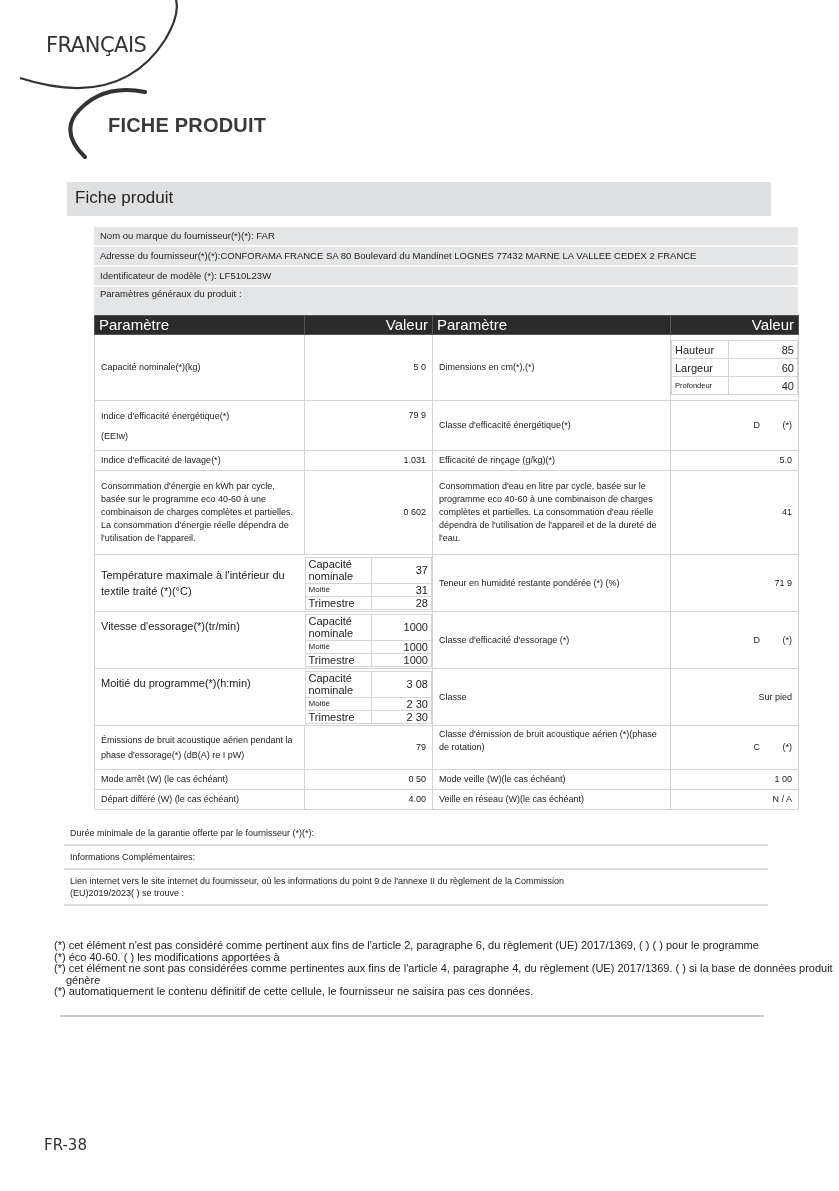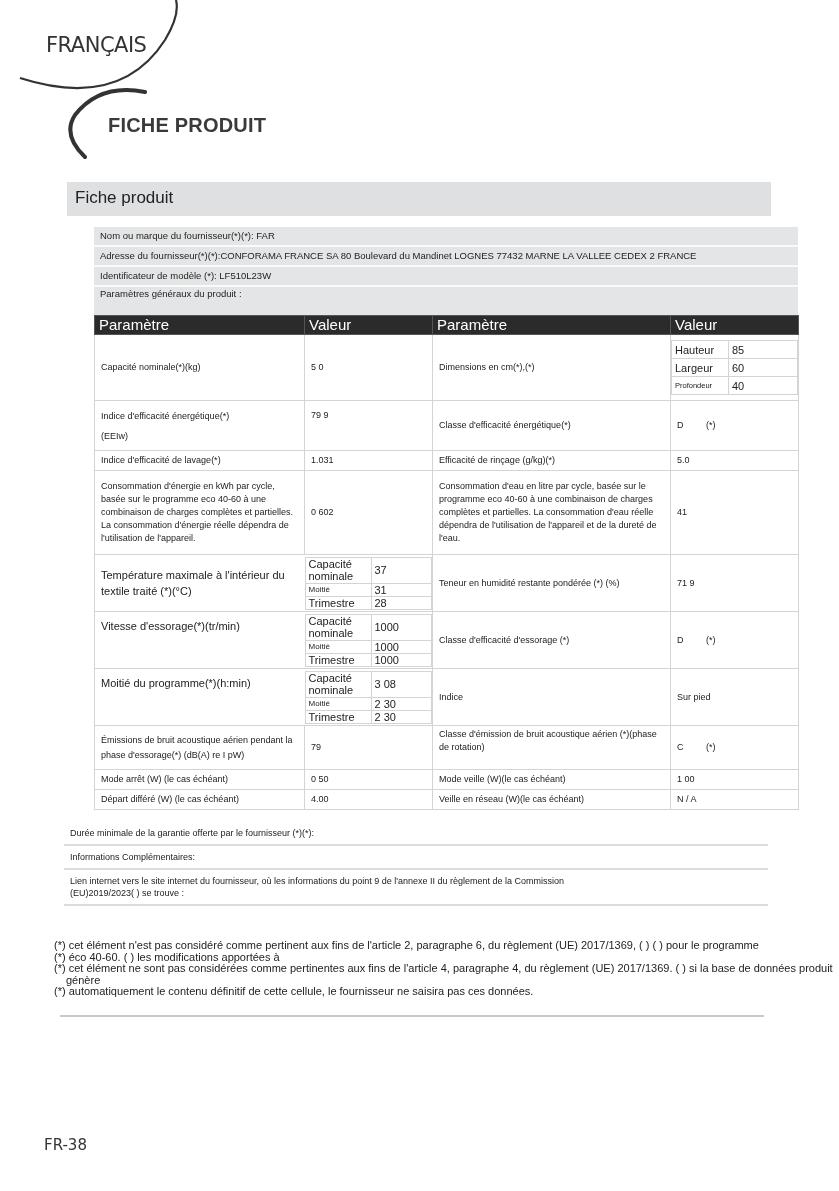--- a/index.html
+++ b/index.html
@@ -16,21 +16,21 @@
           padding:6px 0 0 8px; }
   .sheet { position:absolute; left:62px; top:227px; width:704px; font-size:9.5px; color:#222;margin-left:32px; }
   .inforow { background:#e4e5e6; height:18px; line-height:18px; padding-left:6px;
              border-bottom:2px solid #fafafa; white-space:nowrap; overflow:hidden; }
   .inforow.last { height:28px; line-height:13px; border-bottom:none; }
   table.main { border-collapse:collapse; width:704px; table-layout:fixed; }
   table.main td { border:1px solid #d4d4d4; vertical-align:middle; padding:0 6px;
                   font-size:9px; line-height:13px; }
   table.main tr.head td { background:#2b2b2b; color:#fff; font-size:15px; height:18px;
                           border:1px solid #555; padding:0 4px; line-height:18px; }
-  .c { text-align:left; }
+  .c { text-align:right; }
   table.sub { border-collapse:collapse; width:100%; height:100%; }
   table.sub td { border:1px solid #d4d4d4; font-size:11px; padding:0 3px; line-height:12px; }
   td.nopad { padding:0 !important; }
   .foot { position:absolute; left:64px; width:704px; font-size:9px; }
   .footrow { border-bottom:2px solid #dcdcdc; padding:5px 6px; line-height:12px; }
   .notes { position:absolute; left:54px; top:940px; width:720px; font-size:11px; line-height:11.5px; color:#222; }
   .notes div { white-space:nowrap; }
   .notes .indent { padding-left:12px; }
   .rule { position:absolute; left:60px; top:1015px; width:704px; height:2px; background:#c8c8c8; }
   .pageno { position:absolute; left:44px; top:1136px; font-size:15px; color:#333;
@@ -202,21 +202,21 @@
                   <td style="font-size:8px">Moitié</td>
                   <td class="c">2 30</td>
                 </tr>
           <tr style="height:13px">
                   <td>Trimestre</td>
                   <td class="c">2 30</td>
                 </tr>
         </tbody>
             </table>
       </td>
-      <td>Indice</td>
+      <td>Classe</td>
       <td class="c">Sur pied</td>
     </tr>
 
     <tr style="height:44px">
       <td style="line-height:15px">Émissions de bruit acoustique aérien pendant la phase d'essorage(*) (dB(A) re I pW)</td>
       <td class="c">79</td>
       <td style="vertical-align:top;padding-top:2px">Classe d'émission de bruit acoustique aérien (*)(phase de rotation)</td>
       <td class="c">
         <span style="margin-right:20px">C</span>
         <span>(*)</span>

